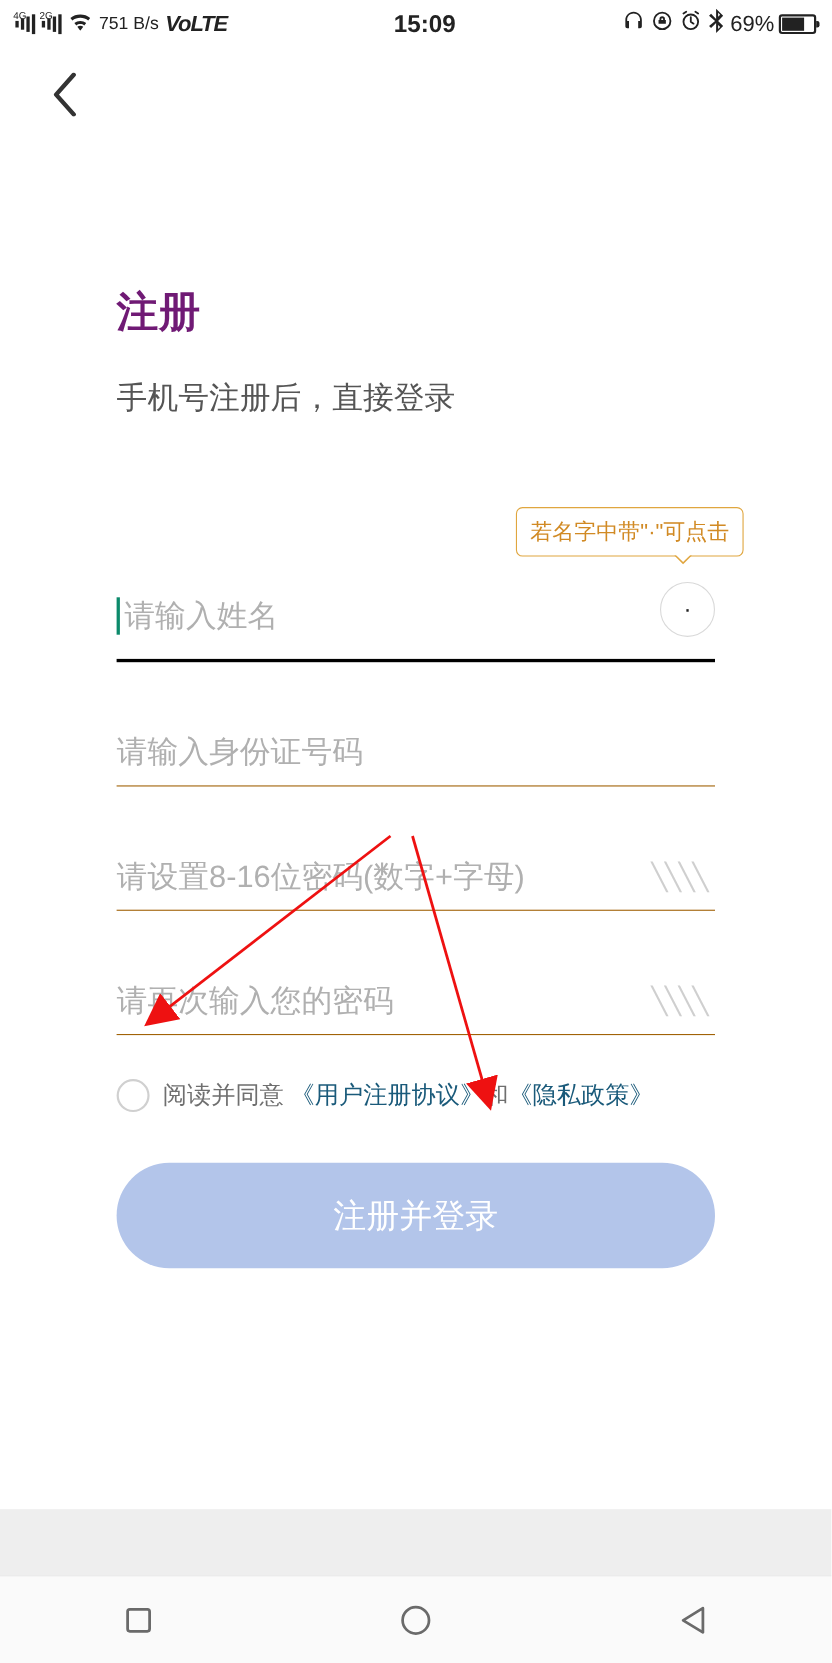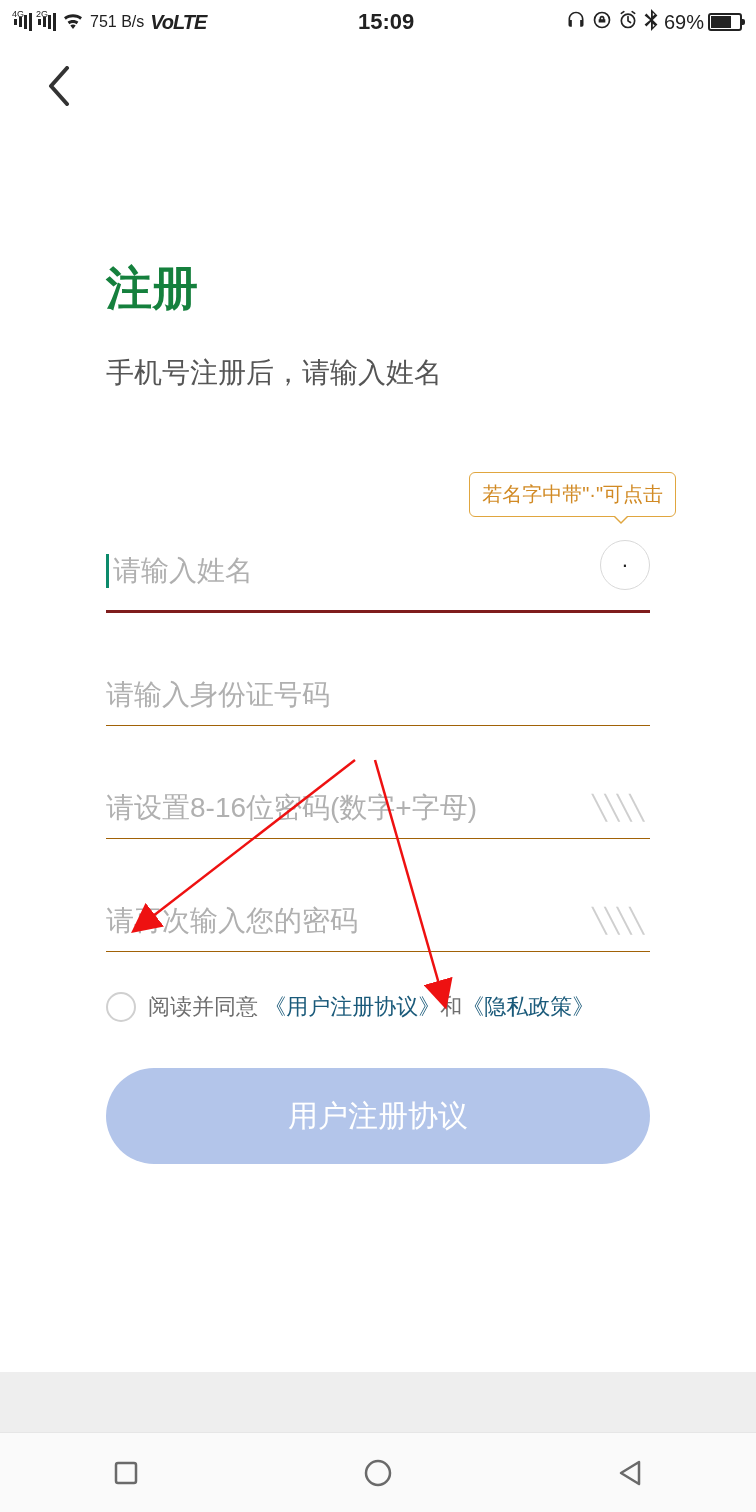--- a/index.html
+++ b/index.html
@@ -20,32 +20,32 @@
     .battery { width: 34px; height: 18px; border: 2px solid #222; border-radius: 3px; position: relative; }
     .battery::after { content: ""; position: absolute; right: -5px; top: 4px; width: 3px; height: 6px; background: #222; border-radius: 0 2px 2px 0; }
     .battery-fill { position: absolute; left: 1px; top: 1px; bottom: 1px; width: 68%; background: #222; }
 
     
     .back-row { padding: 20px 36px 0; }
     .back-btn { width: 44px; height: 44px; display: flex; align-items: center; justify-content: center; }
 
     
     .content { padding: 0 106px; }
-    .heading { margin-top: 150px; font-size: 46px; font-weight: 700; color: #15803d; }
+    .heading { margin-top: 150px; font-size: 38px; font-weight: 700; color: #701a75; }
     .subheading { margin-top: 34px; font-size: 28px; color: #555; }
 
     
     .tooltip-wrap { position: relative; margin-top: 94px; height: 50px; }
     .tooltip { position: absolute; right: -26px; top: -14px; background: #fff; border: 1px solid #e0a63f; color: #d18a24; font-size: 20px; padding: 8px 12px; border-radius: 6px; white-space: nowrap; }
     .tooltip::after { content: ""; position: absolute; bottom: -8px; right: 46px; width: 0; height: 0; border-left: 8px solid transparent; border-right: 8px solid transparent; border-top: 8px solid #e0a63f; }
     .tooltip::before { content: ""; position: absolute; bottom: -6px; right: 47px; width: 0; height: 0; border-left: 7px solid transparent; border-right: 7px solid transparent; border-top: 7px solid #fff; z-index: 1; }
 
     
     .field-row { position: relative; display: flex; align-items: center; border-bottom: 1px solid #a16207; padding: 10px 0 14px; margin-bottom: 56px; }
-    .field-row.active { border-bottom: 3px solid #7f1d1d; }
+    .field-row.active { border-bottom: 3px solid #000000; }
     .cursor { display: inline-block; width: 3px; height: 34px; background: #0c8a6b; margin-right: 4px; }
     .field-row input { border: none; outline: none; font-size: 28px; flex: 1; color: #333; background: transparent; }
     .field-row input::placeholder { color: #b0b0b0; }
     .dot-btn { width: 50px; height: 50px; border: 1px solid #d9d9d9; border-radius: 50%; display: flex; align-items: center; justify-content: center; font-size: 22px; color: #222; margin-left: 10px; position: relative; top: -6px; }
     .eye-toggle { color: #cfcfcf; font-size: 24px; padding: 0 8px; letter-spacing: -2px; }
 
     
     .agreement { display: flex; align-items: center; gap: 12px; font-size: 22px; color: #6f6f6f; margin-top: 10px; }
     .radio { width: 30px; height: 30px; border: 2px solid #d0d0d0; border-radius: 50%; flex-shrink: 0; }
     .link { color: #1a5a7a; margin-top: 21px; }
@@ -125,21 +125,21 @@
 <div class="back-row">
   <div class="back-btn">
     <svg width="26" height="40" viewBox="0 0 26 40">
         <path d="M22 2L6 20l16 18" stroke="#333" stroke-width="4" fill="none" stroke-linecap="round" stroke-linejoin="round"></path>
       </svg>
   </div>
 </div>
 
 <div class="content">
   <h1 class="heading">注册</h1>
-  <p class="subheading">手机号注册后，请输入姓名</p>
+  <p class="subheading">手机号注册后，直接登录</p>
 
   <div class="tooltip-wrap">
     <div class="tooltip">若名字中带"·"可点击</div>
   </div>
 
   <div class="field-row active">
     <span class="cursor"></span>
     <input type="text" placeholder="请输入姓名" style="">
     <div class="dot-btn">·</div>
   </div>
@@ -159,21 +159,21 @@
   </div>
 
   <div class="agreement">
     <span class="radio"></span>
     <span>
       <span>阅读并同意</span>
       <span class="link">《用户注册协议》</span><span>和</span><span class="link">《隐私政策》</span>
     </span>
   </div>
 
-  <button class="submit-btn">用户注册协议</button>
+  <button class="submit-btn">注册并登录</button>
 </div>
 
 <svg class="arrows" width="756" height="1512">
   <defs>
     <marker id="ah" markerWidth="12" markerHeight="12" refX="10" refY="6" orient="auto">
       <path d="M0 0 L12 6 L0 12 z" fill="#e11"></path>
     </marker>
   </defs>
   <line x1="355" y1="760" x2="135" y2="930" stroke="#e11" stroke-width="2.5" marker-end="url(#ah)"></line>
   <line x1="375" y1="760" x2="445" y2="1005" stroke="#e11" stroke-width="2.5" marker-end="url(#ah)"></line>

